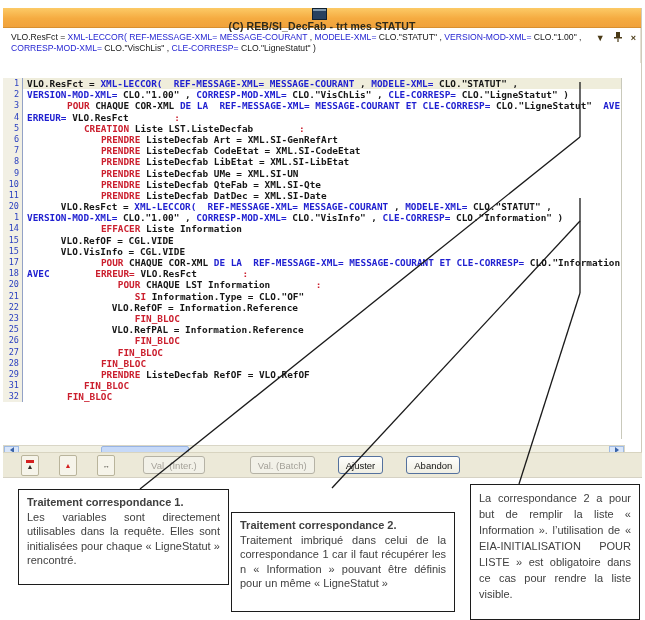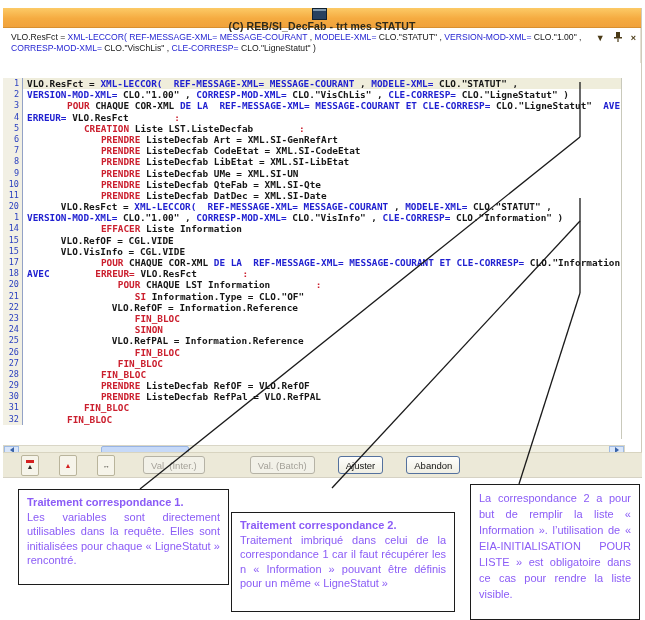--- a/index.html
+++ b/index.html
@@ -64,21 +64,21 @@
   .g-tri-red{color:#d42020;font-size:6px;}
   .g-arrows{color:#33302a;font-size:7px;letter-spacing:-1px;}
   .btn{height:18px;margin-left:3px;padding:0 7px;font-size:9.5px;font-family:"Liberation Sans",sans-serif;
        background:linear-gradient(180deg,#fefefc,#efeee3);border:1px solid #54719e;border-radius:3px;
        color:#141414;cursor:pointer;}
   .btn.disabled{border-color:#b5b2a5;color:#a5a29a;background:#f2f1e8;cursor:default;margin-left:25px;}
   .btn:first-of-type{margin-left:8px;}
 
   
   .callout{position:absolute;background:#ffffff;border:1px solid #1c1c1c;box-sizing:border-box;
-           padding:5px 8px;font-family:"Liberation Sans",sans-serif;color:#8b5cf6;}
+           padding:5px 8px;font-family:"Liberation Sans",sans-serif;color:#404040;}
   .callout .co-title{font-weight:bold;font-size:11px;line-height:14.5px;}
   .callout .co-title:empty{display:none;}
   .callout .co-body{font-size:11px;line-height:14.5px;text-align:justify;}
   #callout-1{left:18px;top:489px;width:211px;height:96px;}
   #callout-2{left:231px;top:512px;width:224px;height:100px;}
   #callout-3{left:470px;top:484px;width:170px;height:136px;}
   #callout-3 .co-body{line-height:16px;}
 
   
   #lines-overlay{position:absolute;left:0;top:0;width:645px;height:620px;pointer-events:none;}
@@ -197,46 +197,38 @@
           </div>
           <div class="crow">
             <span class="lnum">22</span>
             <span class="ctext"><span class="c-k">               VLO.RefOF = Information.Reference</span></span>
           </div>
           <div class="crow">
             <span class="lnum">23</span>
             <span class="ctext"><span class="c-k">            </span><span class="c-r">FIN_BLOC</span></span>
           </div>
           <div class="crow">
-            <span class="lnum">24</span>
-            <span class="ctext"><span class="c-k">            </span><span class="c-r">SINON</span></span>
-          </div>
-          <div class="crow">
             <span class="lnum">25</span>
             <span class="ctext"><span class="c-k">               VLO.RefPAL = Information.Reference</span></span>
           </div>
           <div class="crow">
             <span class="lnum">26</span>
             <span class="ctext"><span class="c-k">            </span><span class="c-r">FIN_BLOC</span></span>
           </div>
           <div class="crow">
             <span class="lnum">27</span>
             <span class="ctext"><span class="c-k">         </span><span class="c-r">FIN_BLOC</span></span>
           </div>
           <div class="crow">
             <span class="lnum">28</span>
             <span class="ctext"><span class="c-k">      </span><span class="c-r">FIN_BLOC</span></span>
           </div>
           <div class="crow">
             <span class="lnum">29</span>
             <span class="ctext"><span class="c-k">      </span><span class="c-r">PRENDRE</span><span class="c-k"> ListeDecfab RefOF = VLO.RefOF</span></span>
-          </div>
-          <div class="crow">
-            <span class="lnum">30</span>
-            <span class="ctext"><span class="c-k">      </span><span class="c-r">PRENDRE</span><span class="c-k"> ListeDecfab RefPal = VLO.RefPAL</span></span>
           </div>
           <div class="crow">
             <span class="lnum">31</span>
             <span class="ctext"><span class="c-k">   </span><span class="c-r">FIN_BLOC</span></span>
           </div>
           <div class="crow">
             <span class="lnum">32</span>
             <span class="ctext"><span class="c-r">FIN_BLOC</span></span>
           </div>
         </div>

